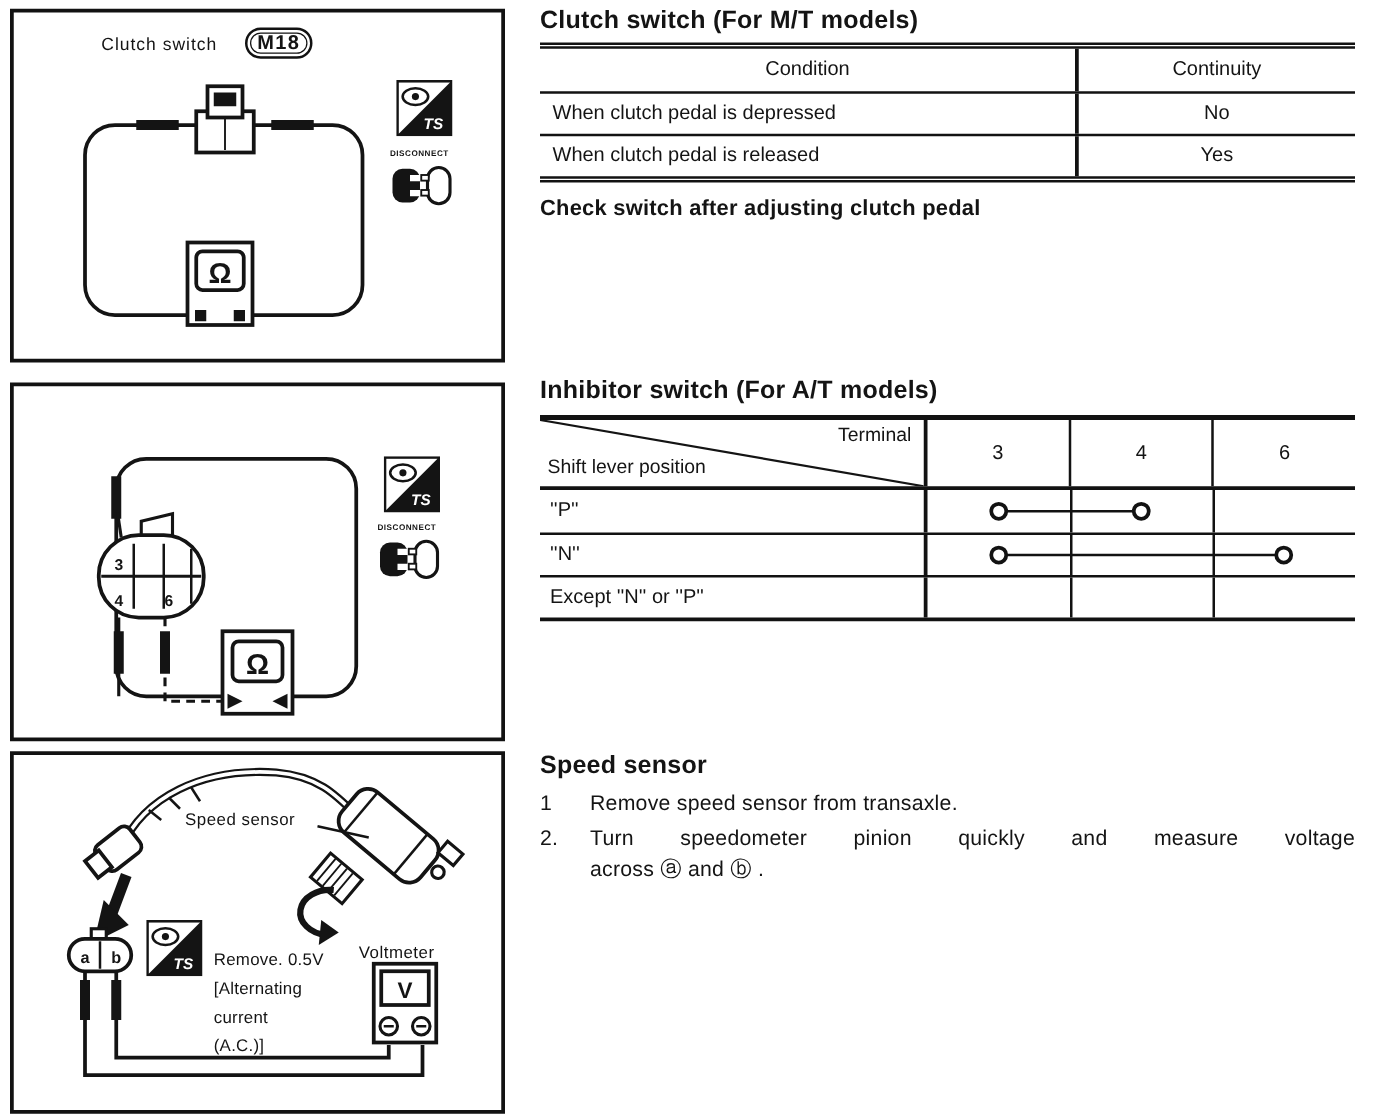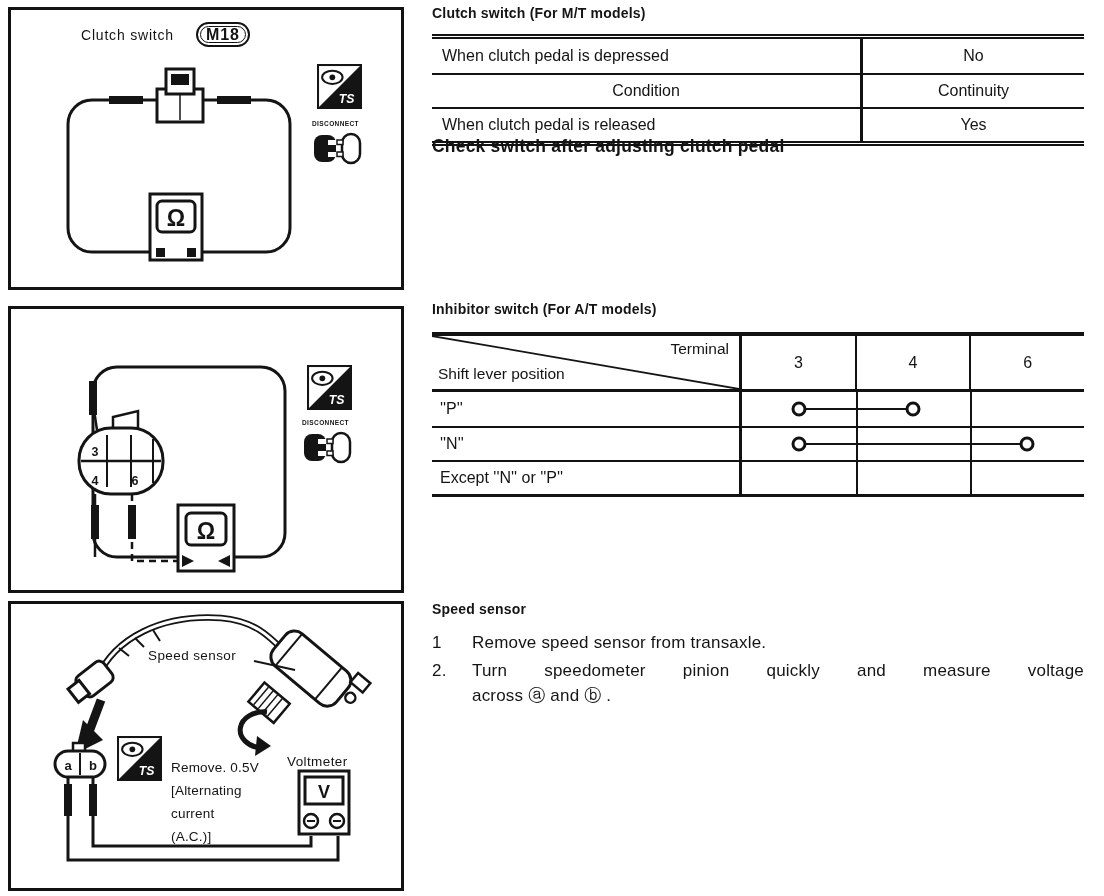--- a/index.html
+++ b/index.html
@@ -23,33 +23,33 @@
                 font-size: 16px; font-weight: 700; line-height: 15px; letter-spacing: 1px; }
 
   .ts-icon { position: absolute; width: 45px; height: 45px; z-index: 3; }
   .disc { position: absolute; z-index: 3; width: 58px; }
   .disc-label { font-size: 6.5px; font-weight: 700; letter-spacing: .4px; margin-bottom: 1px; }
 
   .diagram-label { position: absolute; z-index: 3; font-size: 13.5px; letter-spacing: .4px; white-space: nowrap; }
   .volt-note { position: absolute; z-index: 3; font-size: 13.5px; line-height: 23px; letter-spacing: .2px; }
 
   
-  .r-heading { position: absolute; left: 432px; font-size: 14px; font-weight: 700; letter-spacing: .2px; }
+  .r-heading { position: absolute; left: 432px; font-size: 20px; font-weight: 700; letter-spacing: .2px; }
   #h-clutch    { top: 5px; }
   #h-inhibitor { top: 301px; }
   #h-speed     { top: 601px; }
 
   .ctable { position: absolute; left: 432px; top: 34px; width: 652px;
             border-top: 5px double #121212; border-bottom: 5px double #121212; }
   .trow { display: flex; height: 34px; }
   .trow + .trow { border-top: 2px solid #121212; }
   .c-cond { width: 428px; font-size: 16px; display: flex; align-items: center; padding-left: 10px; }
   .c-cond.hdr { justify-content: center; padding-left: 0; }
   .c-cont { flex: 1; border-left: 3px solid #121212; display: flex; align-items: center; justify-content: center; font-size: 16px; }
-  .note { position: absolute; left: 432px; top: 136px; font-size: 17.5px; font-weight: 700; letter-spacing: .2px; }
+  .note { position: absolute; left: 432px; top: 156px; font-size: 17.5px; font-weight: 700; letter-spacing: .2px; }
 
   .itable { position: absolute; left: 432px; top: 332px; width: 652px;
             border-top: 4px solid #121212; border-bottom: 3px solid #121212; }
   .ihead { display: flex; height: 56px; border-bottom: 3px solid #121212; }
   .icorner { width: 310px; position: relative; border-right: 3px solid #121212; }
   .icorner svg { position: absolute; inset: 0; width: 100%; height: 100%; }
   .corner-top { position: absolute; top: 4px; right: 10px; font-size: 15.5px; }
   .corner-bottom { position: absolute; bottom: 6px; left: 6px; font-size: 15.5px; }
   .ith { flex: 1; display: flex; align-items: center; justify-content: center; font-size: 16px; }
   .ith + .ith { border-left: 2px solid #121212; }
@@ -248,26 +248,26 @@
     <div>current</div>
     <div>(A.C.)]</div>
   </div>
   <div class="diagram-label" style="left:276px; top:150px;">Voltmeter</div>
 </div>
 
 <div class="r-heading" id="h-clutch">Clutch switch (For M/T models)</div>
 
 <div class="ctable">
   <div class="trow">
+    <div class="c-cond hdr">Condition</div>
+    <div class="c-cont">Continuity</div>
+  </div>
+  <div class="trow">
     <div class="c-cond">When clutch pedal is depressed</div>
     <div class="c-cont">No</div>
-  </div>
-  <div class="trow">
-    <div class="c-cond hdr">Condition</div>
-    <div class="c-cont">Continuity</div>
   </div>
   <div class="trow">
     <div class="c-cond">When clutch pedal is released</div>
     <div class="c-cont">Yes</div>
   </div>
 </div>
 
 <div class="note">Check switch after adjusting clutch pedal</div>
 
 <div class="r-heading" id="h-inhibitor">Inhibitor switch (For A/T models)</div>

